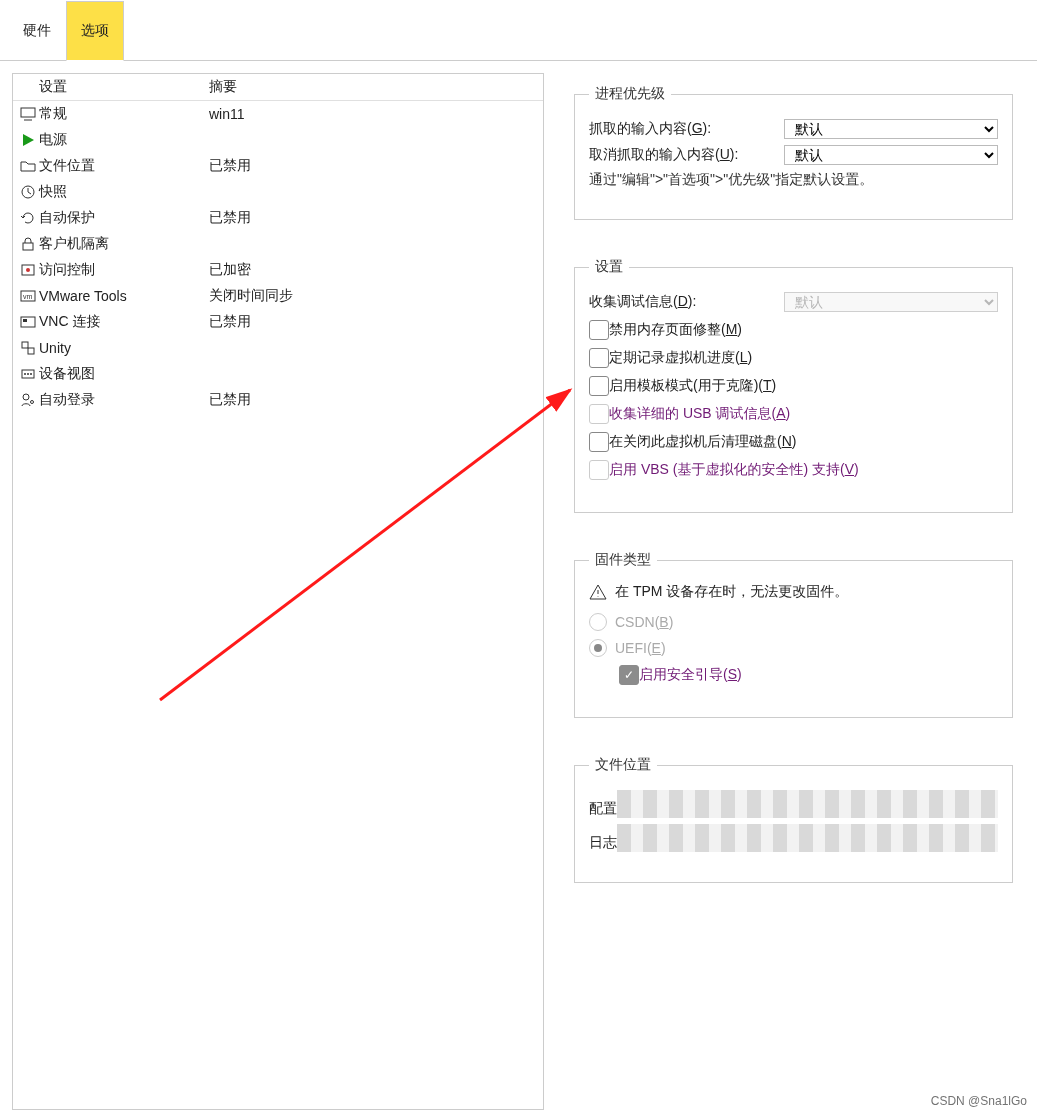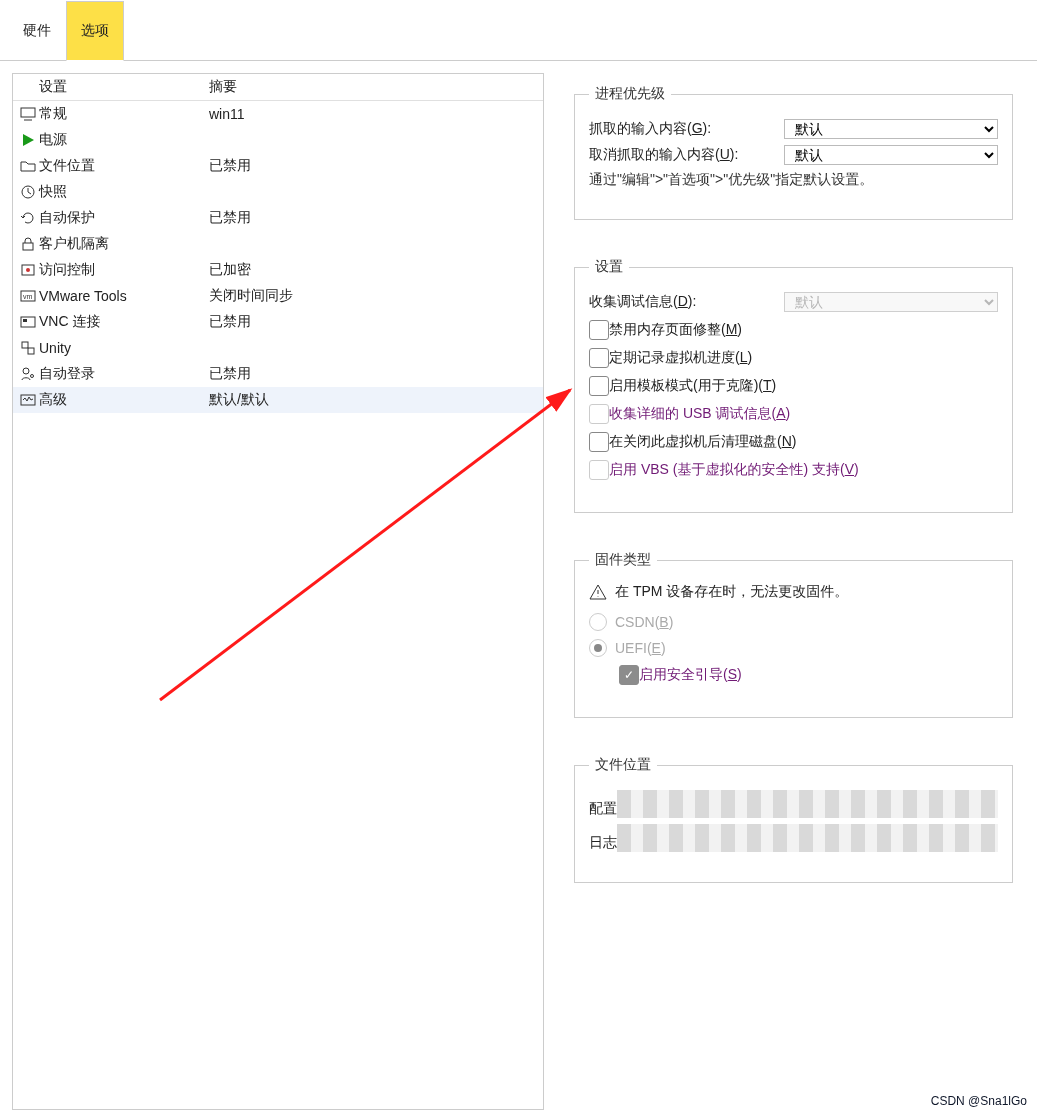--- a/index.html
+++ b/index.html
@@ -38,21 +38,21 @@
 .radio.disabled{border-color:#ccc}
 .radio.checked::after{content:"";width:8px;height:8px;border-radius:50%;background:#888}
 .radio-label.disabled{color:#aaa}
 .sub-indent{margin-left:30px}
 .warn-row{display:flex;align-items:center;gap:8px;margin:4px 0 12px}
 .warn-icon{width:18px;height:18px}
 .obscured{flex:1;height:28px;background:repeating-linear-gradient(90deg,#d9d9d9 0 14px,#f2f2f2 14px 26px)}
 .file-row{display:flex;align-items:flex-end;gap:0;margin:6px 0}
 .u{text-decoration:underline}
 .arrow{position:absolute;left:150px;top:380px;pointer-events:none}
-.watermark{position:absolute;right:10px;bottom:6px;color:#0f172a;font-size:12px}
+.watermark{position:absolute;right:10px;bottom:6px;color:#737373;font-size:12px}
 </style>
 </head>
 <body>
 <div class="window">
 
 <div class="tabs">
   <div class="tab">硬件</div>
   <div class="tab active">选项</div>
 </div>
 
@@ -158,37 +158,39 @@
               <rect x="2" y="2" width="6" height="6" fill="none" stroke="#333"></rect>
               <rect x="8" y="8" width="6" height="6" fill="none" stroke="#333"></rect>
             </svg>
           </div>
       <div class="col-setting">Unity</div>
       <div class="col-summary"></div>
     </div>
     <div class="list-row">
       <div class="col-icon">
             <svg viewBox="0 0 16 16">
+              <rect x="2" y="4" width="12" height="8" fill="none" stroke="#333"></rect>
+              <circle cx="5" cy="8" r="1" fill="#333"></circle>
+              <circle cx="8" cy="8" r="1" fill="#333"></circle>
+              <circle cx="11" cy="8" r="1" fill="#333"></circle>
+            </svg>
+          </div>
+      <div class="col-setting">设备视图</div>
+      <div class="col-summary"></div>
+    </div>
+    <div class="list-row">
+      <div class="col-icon">
+            <svg viewBox="0 0 16 16">
               <circle cx="6" cy="5" r="3" fill="none" stroke="#333"></circle>
               <path d="M2 14c0-3 8-3 8 0" fill="none" stroke="#333"></path>
               <circle cx="12" cy="10" r="1.5" fill="none" stroke="#333"></circle>
             </svg>
           </div>
       <div class="col-setting">自动登录</div>
       <div class="col-summary">已禁用</div>
-    </div>
-    <div class="list-row selected">
-      <div class="col-icon">
-            <svg viewBox="0 0 16 16">
-              <rect x="1" y="3" width="14" height="10" fill="none" stroke="#333"></rect>
-              <path d="M3 8l2-2 2 3 2-4 2 3 2-1" fill="none" stroke="#333"></path>
-            </svg>
-          </div>
-      <div class="col-setting">高级</div>
-      <div class="col-summary">默认/默认</div>
     </div>
   </div>
 
   <div class="right">
     <fieldset>
       <legend>进程优先级</legend>
       <div class="form-row">
         <div class="form-label"><span>抓取的输入内容(</span><span class="u">G</span><span>):</span></div>
         <select><option>默认</option></select>
       </div>

